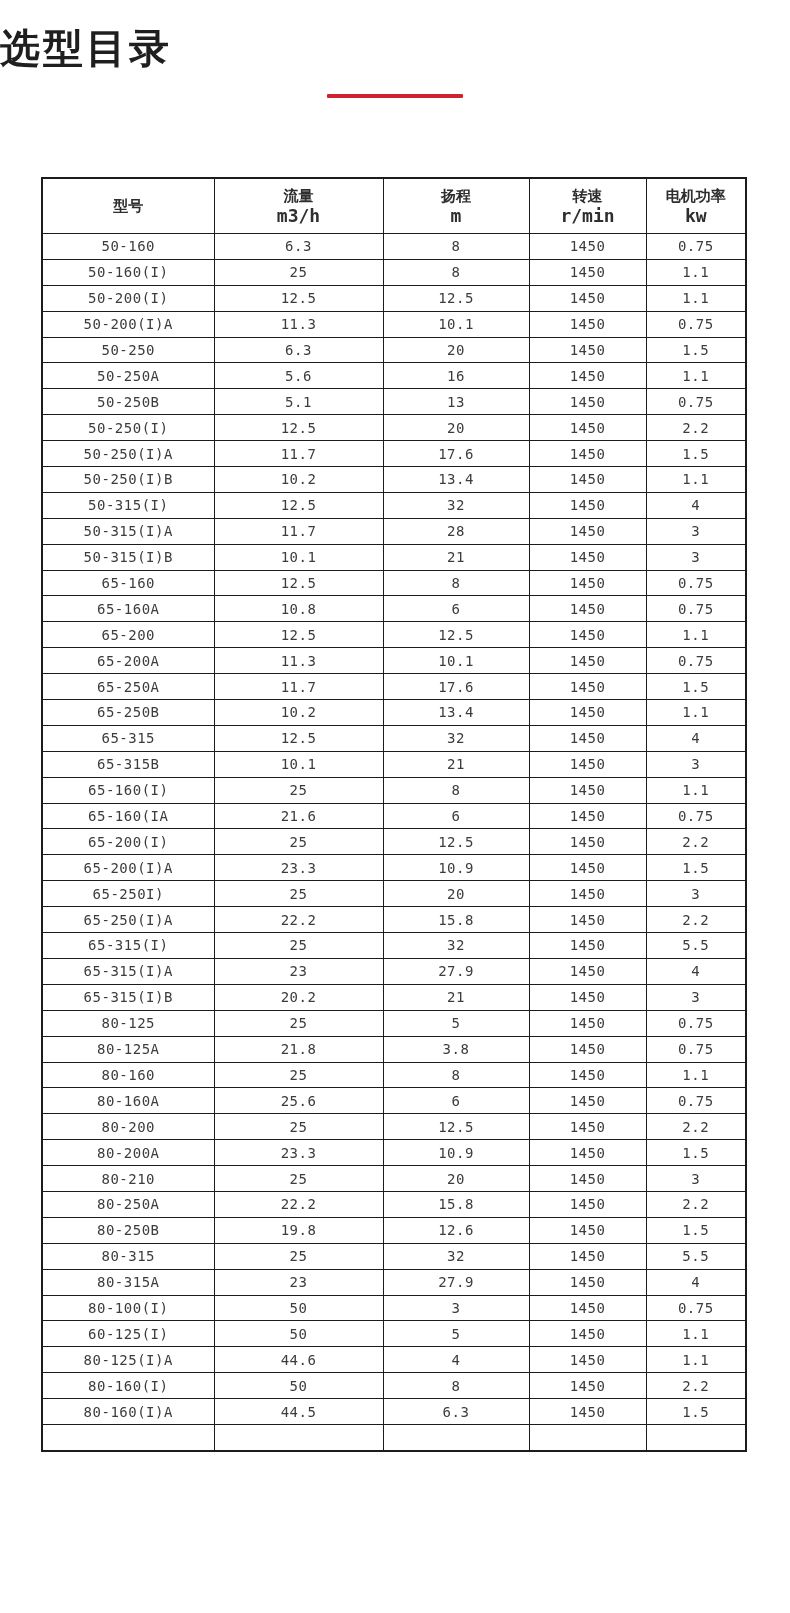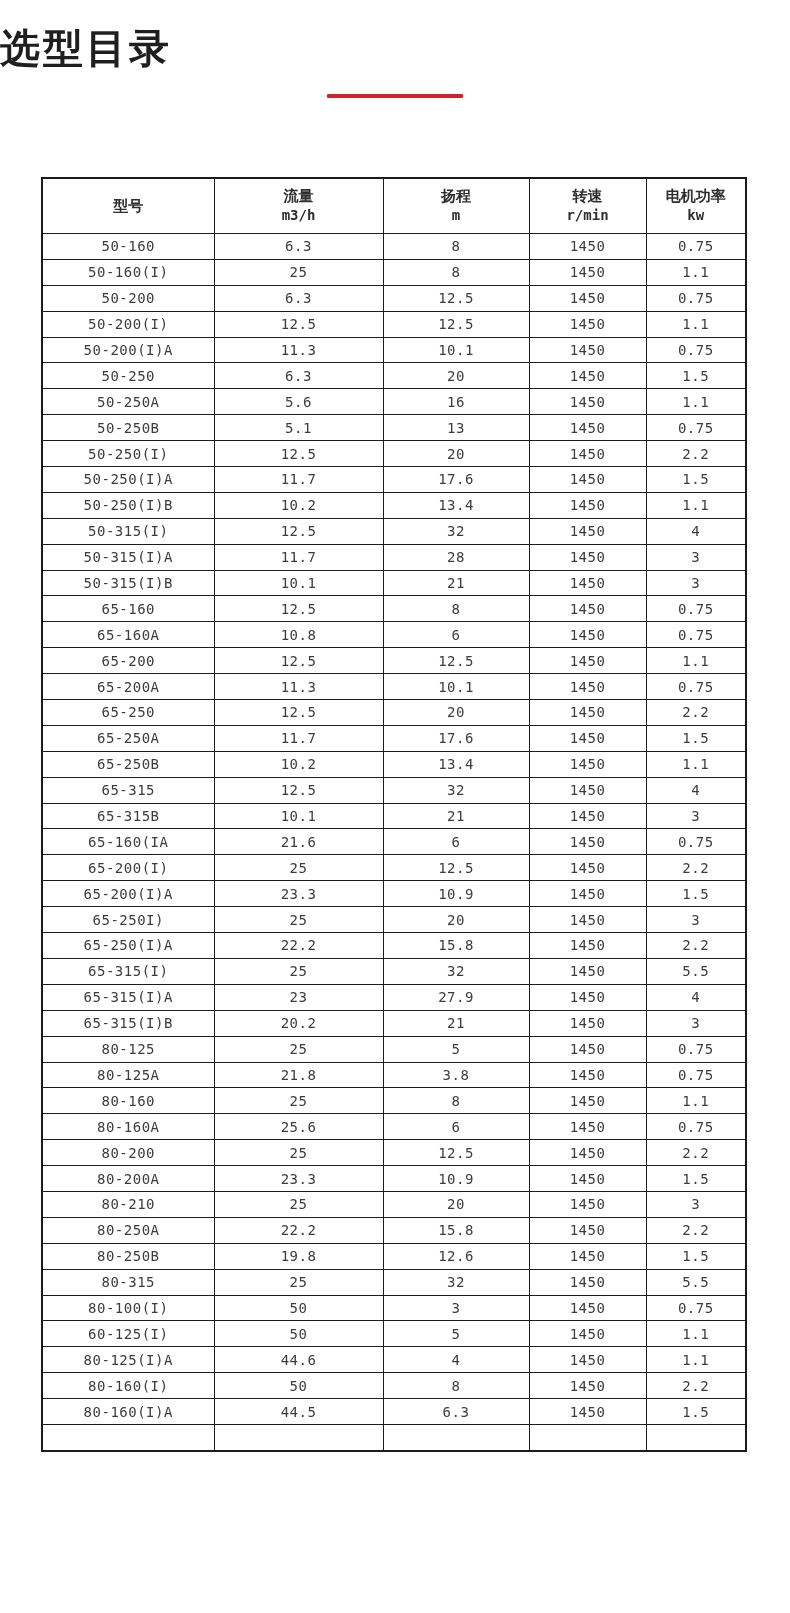--- a/index.html
+++ b/index.html
@@ -61,21 +61,21 @@
   }
   table.catalog th {
     height: 54px;
     font-size: 15px;
     font-weight: bold;
     color: #2e2e2e;
     line-height: 19px;
   }
   table.catalog th .hline2 {
     display: block;
-    font-size: 14px;
+    font-size: 18px;
     font-weight: bold;
   }
   table.catalog td {
     height: 24.9px;
     font-size: 14px;
     color: #3c3c3c;
     letter-spacing: 0.5px;
   }
   .col-model  { width: 172px; }
   .col-flow   { width: 169px; }
@@ -132,27 +132,20 @@
           <td>0.75</td>
         </tr>
         <tr>
           <td>50-160(I)</td>
           <td>25</td>
           <td>8</td>
           <td>1450</td>
           <td>1.1</td>
         </tr>
         <tr>
-          <td>50-200</td>
-          <td>6.3</td>
-          <td>12.5</td>
-          <td>1450</td>
-          <td>0.75</td>
-        </tr>
-        <tr>
           <td>50-200(I)</td>
           <td>12.5</td>
           <td>12.5</td>
           <td>1450</td>
           <td>1.1</td>
         </tr>
         <tr>
           <td>50-200(I)A</td>
           <td>11.3</td>
           <td>10.1</td>
@@ -244,27 +237,20 @@
           <td>1.1</td>
         </tr>
         <tr>
           <td>65-200A</td>
           <td>11.3</td>
           <td>10.1</td>
           <td>1450</td>
           <td>0.75</td>
         </tr>
         <tr>
-          <td>65-250</td>
-          <td>12.5</td>
-          <td>20</td>
-          <td>1450</td>
-          <td>2.2</td>
-        </tr>
-        <tr>
           <td>65-250A</td>
           <td>11.7</td>
           <td>17.6</td>
           <td>1450</td>
           <td>1.5</td>
         </tr>
         <tr>
           <td>65-250B</td>
           <td>10.2</td>
           <td>13.4</td>
@@ -279,20 +265,27 @@
           <td>4</td>
         </tr>
         <tr>
           <td>65-315B</td>
           <td>10.1</td>
           <td>21</td>
           <td>1450</td>
           <td>3</td>
         </tr>
         <tr>
+          <td>65-160(I)</td>
+          <td>25</td>
+          <td>8</td>
+          <td>1450</td>
+          <td>1.1</td>
+        </tr>
+        <tr>
           <td>65-160(IA</td>
           <td>21.6</td>
           <td>6</td>
           <td>1450</td>
           <td>0.75</td>
         </tr>
         <tr>
           <td>65-200(I)</td>
           <td>25</td>
           <td>12.5</td>
@@ -403,20 +396,27 @@
           <td>12.6</td>
           <td>1450</td>
           <td>1.5</td>
         </tr>
         <tr>
           <td>80-315</td>
           <td>25</td>
           <td>32</td>
           <td>1450</td>
           <td>5.5</td>
+        </tr>
+        <tr>
+          <td>80-315A</td>
+          <td>23</td>
+          <td>27.9</td>
+          <td>1450</td>
+          <td>4</td>
         </tr>
         <tr>
           <td>80-100(I)</td>
           <td>50</td>
           <td>3</td>
           <td>1450</td>
           <td>0.75</td>
         </tr>
         <tr>
           <td>60-125(I)</td>

